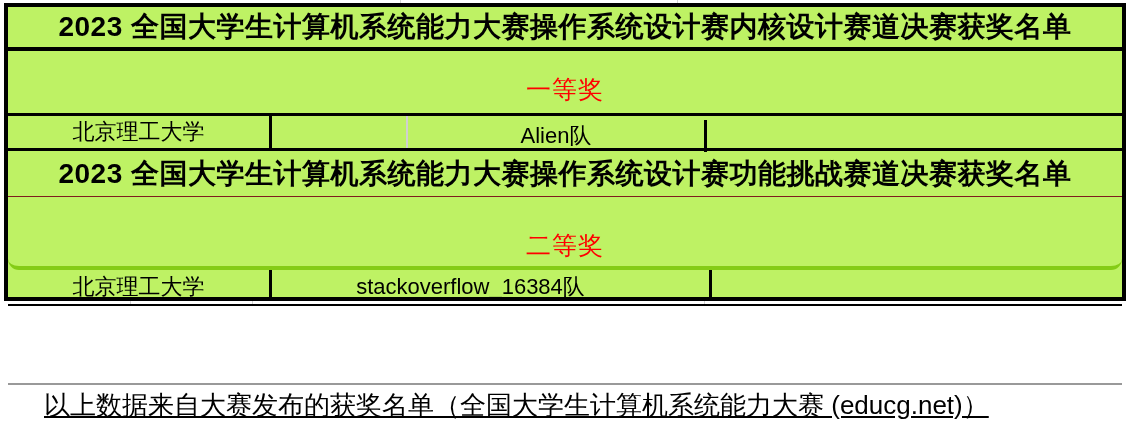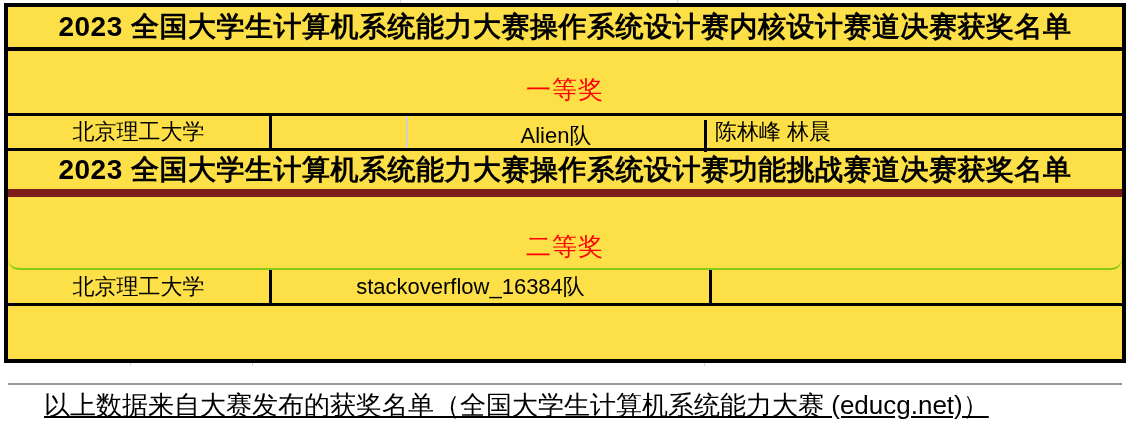--- a/index.html
+++ b/index.html
@@ -10,33 +10,33 @@
     width:1128px; height:432px; overflow:hidden;
   }
   .sheet { position:relative; width:1128px; height:432px; background:#fff; }
 
   
   .sliver { position:relative; height:3px; background:#fff; }
   .sliver .gl { position:absolute; top:0; bottom:0; width:1px; background:#d4d4d4; }
 
   .tbl {
     margin:0 2px 0 4px;
-    height:360px;
+    height:298px;
     border:4px solid #000;
-    background:#fde047;
+    background:#bef264;
   }
 
   .row { display:flex; width:100%; }
 
   .r-title1 { height:44px; border-bottom:4px solid #000; align-items:center; justify-content:center; }
-  .r-title2 { height:46px; border-bottom:8px solid #7f1d1d; align-items:center; justify-content:center; }
+  .r-title2 { height:46px; border-bottom:1px solid #7f1d1d; align-items:center; justify-content:center; }
   .title-text { font-weight:bold; font-size:28px; white-space:nowrap; letter-spacing:0.5px; }
 
   .r-award1 { height:65px; border-bottom:3px solid #000; align-items:center; justify-content:center; padding-top:14px; }
-  .r-award2 { height:73px; border-bottom:2px solid #84cc16; align-items:center; justify-content:center; padding-top:28px;border-radius:11px; }
+  .r-award2 { height:73px; border-bottom:4px solid #84cc16; align-items:center; justify-content:center; padding-top:28px;border-radius:11px; }
   .award-text { color:#ff0000; font-size:25px; letter-spacing:1px; }
 
   .r-data1 { height:35px; border-bottom:3px solid #000; }
   .r-data2 { height:36px; border-bottom:3px solid #000; }
   .r-data1, .r-data2 { align-items:center; font-size:22px; }
   .r-data1 .cell, .r-data2 .cell { display:flex; align-items:center; height:100%; white-space:nowrap; overflow:hidden; }
 
   .c-school { width:264px; border-right:3px solid #000; justify-content:center; }
   .c-gap    { width:136px; border-right:2px solid #d0d0d0; }
   .c-team1  { width:299px; border-right:3px solid #000; justify-content:center;margin-top:8px; }
@@ -65,21 +65,20 @@
     </div>
 
     <div class="row r-award1">
       <span class="award-text">一等奖</span>
     </div>
 
     <div class="row r-data1">
       <div class="cell c-school">北京理工大学</div>
       <div class="cell c-gap"></div>
       <div class="cell c-team1">Alien队</div>
-      <div class="cell c-members">陈林峰 林晨</div>
     </div>
 
     <div class="row r-title2">
       <span class="title-text">2023 全国大学生计算机系统能力大赛操作系统设计赛功能挑战赛道决赛获奖名单</span>
     </div>
 
     <div class="row r-award2">
       <span class="award-text">二等奖</span>
     </div>
 

